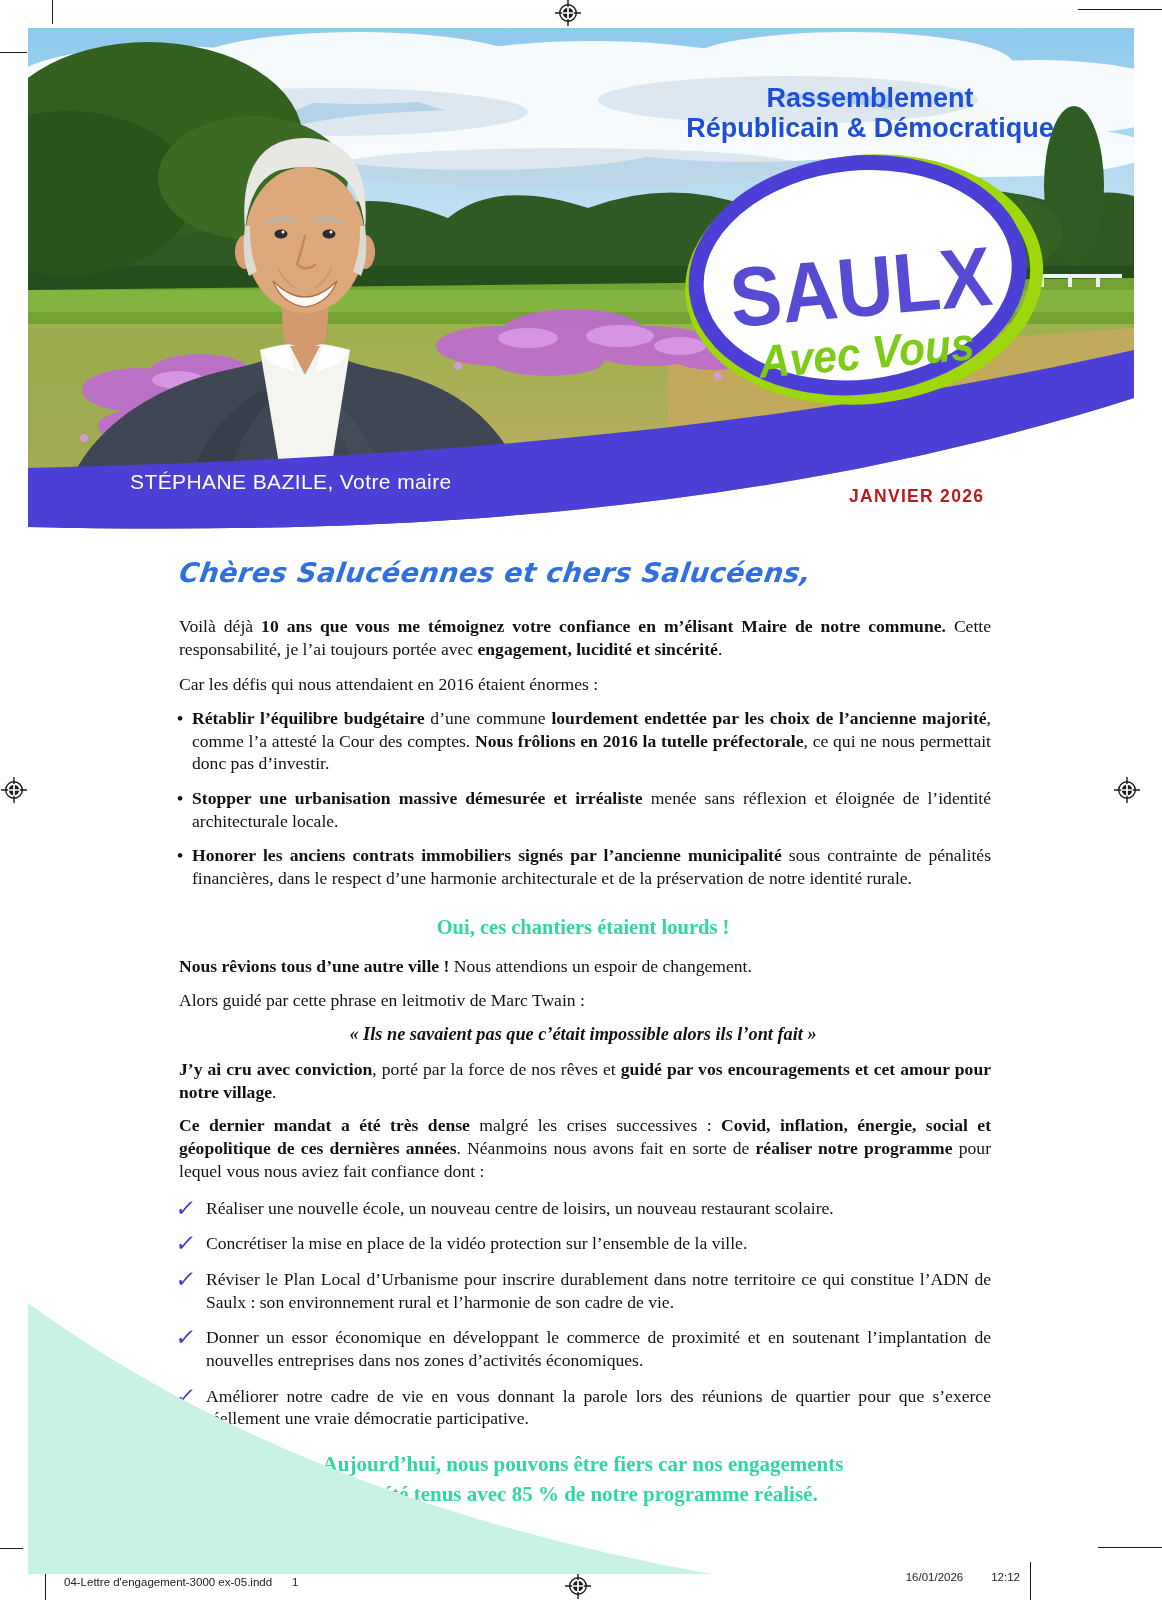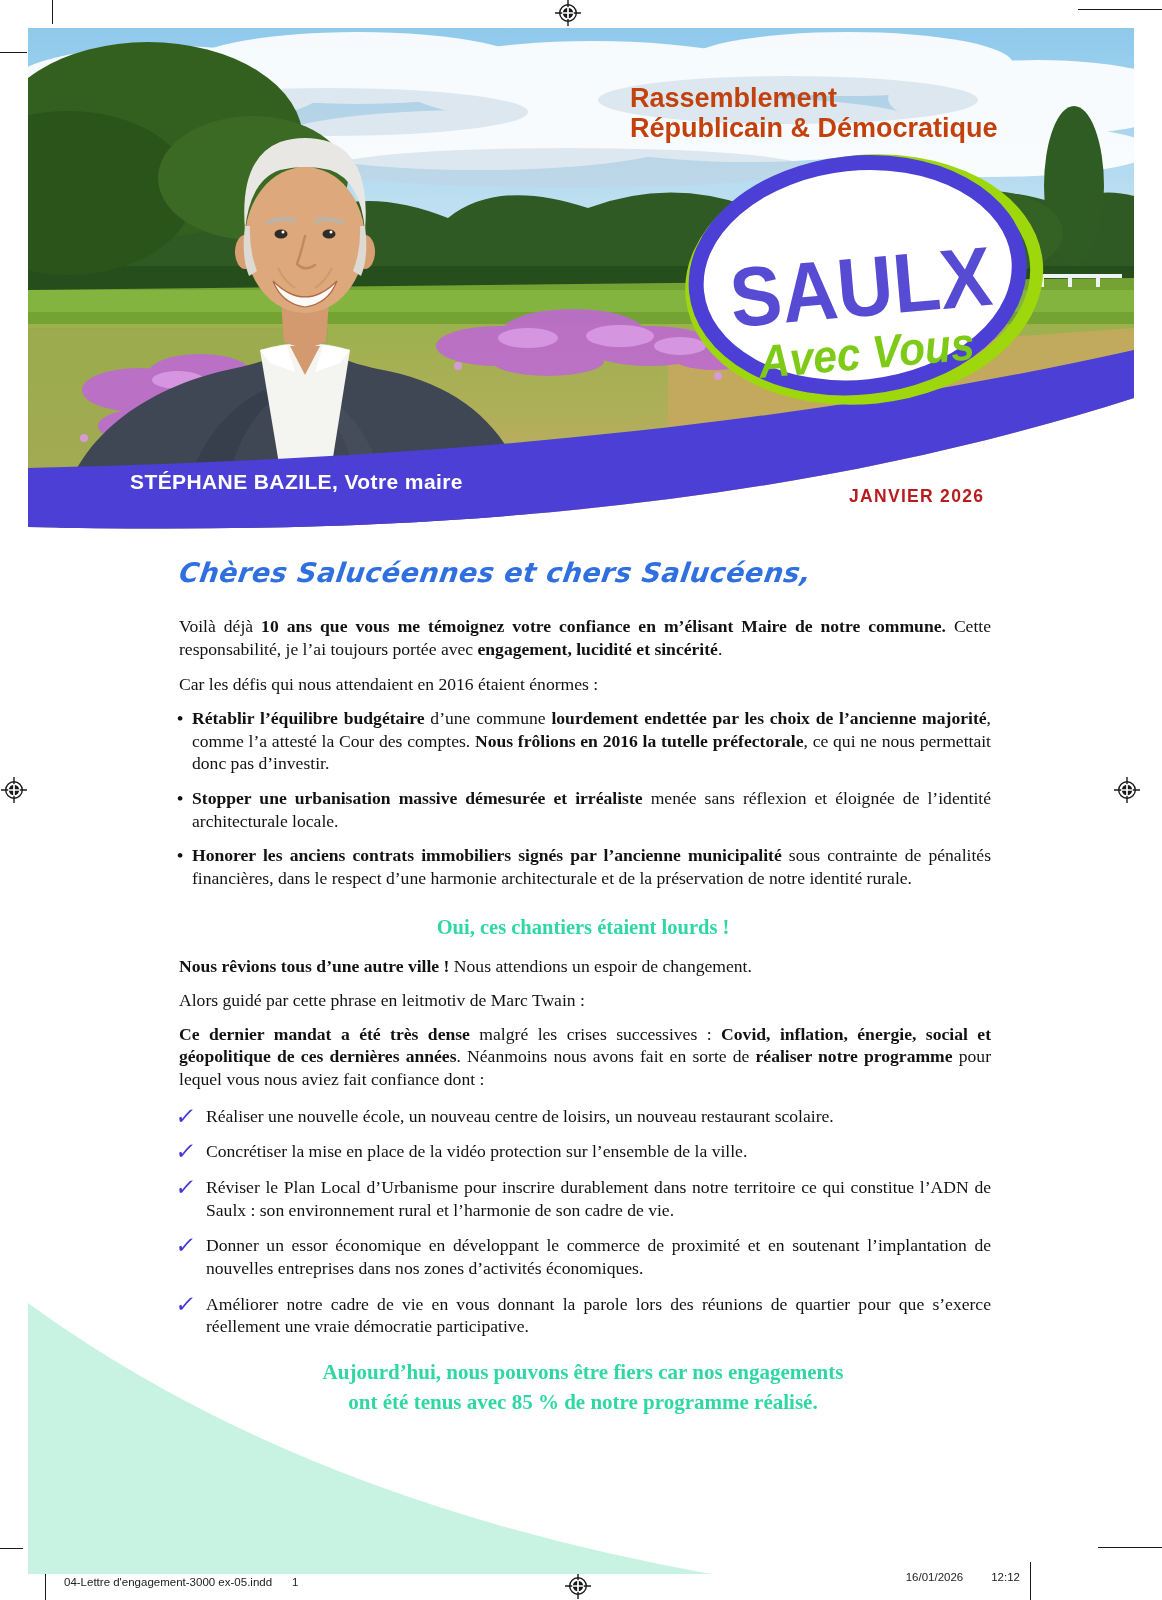--- a/index.html
+++ b/index.html
@@ -5,26 +5,26 @@
   html,body{margin:0;padding:0;background:#ffffff;}
   #page{position:relative;width:1162px;height:1600px;background:#ffffff;overflow:hidden;
         font-family:"Liberation Serif",serif;color:#121212;}
 
   
   .mark{position:absolute;background:#1a1a1a;}
   .regmark{position:absolute;width:26px;height:26px;}
 
   
   #header-art{position:absolute;left:28px;top:28px;width:1106px;height:502px;}
-  .party{position:absolute;left:630px;top:84px;width:480px;text-align:left;
-         font-family:"Liberation Sans",sans-serif;font-weight:bold;color:#c2410c;}
+  .party{position:absolute;left:630px;top:84px;width:480px;text-align:center;
+         font-family:"Liberation Sans",sans-serif;font-weight:bold;color:#1d4ed8;}
   .party .l1{font-size:27px;line-height:1.08;}
   .party .l2{font-size:27px;line-height:1.18;}
   .banner-name{position:absolute;left:130px;top:470px;font-family:"Liberation Sans",sans-serif;
-         font-weight:bold;font-size:21px;color:#ffffff;letter-spacing:.4px;}
+         font-weight:normal;font-size:21px;color:#ffffff;letter-spacing:.4px;}
   .issue-date{position:absolute;left:849px;top:486px;font-family:"Liberation Sans",sans-serif;
          font-weight:bold;font-size:17.5px;color:#b91c1c;letter-spacing:1.3px;}
 
   
   .content{position:absolute;left:175px;top:556px;width:816px;font-size:17.6px;
            line-height:1.29;text-align:justify;}
   .content p{margin:0 0 11px 4px;}
   .hand{font-family:"DejaVu Sans",sans-serif;font-style:italic;font-weight:600;
         color:#2f6fe0;font-size:27px;letter-spacing:.5px;transform:skewX(-8deg);
         transform-origin:left bottom;margin:0 0 24px 2px;text-align:left;}
@@ -243,20 +243,22 @@
       <li style="margin-bottom:4px;">
         <span class="blt">•</span>
         <span><strong>Honorer les anciens contrats immobiliers signés par l’ancienne municipalité</strong><span> sous contrainte de pénalités financières, dans le respect d’une harmonie architecturale et de la préservation de notre identité rurale.</span></span>
       </li>
     </ul>
 
     <div class="teal-h">Oui, ces chantiers étaient lourds !</div>
 
     <p><strong>Nous rêvions tous d’une autre ville !</strong><span> Nous attendions un espoir de changement.</span></p>
     <p>Alors guidé par cette phrase en leitmotiv de Marc Twain :</p>
+    <div class="quote">« Ils ne savaient pas que c’était impossible alors ils l’ont fait »</div>
+    <p><strong>J’y ai cru avec conviction</strong><span>, porté par la force de nos rêves et </span><strong>guidé par vos encouragements et cet amour pour notre village</strong><span>.</span></p>
     <p style="margin-bottom:14px;"><strong>Ce dernier mandat a été très dense</strong><span> malgré les crises successives : </span><strong>Covid, inflation, énergie, social et géopolitique de ces dernières années</strong><span>. Néanmoins nous avons fait en sorte de </span><strong>réaliser notre programme</strong><span> pour lequel vous nous aviez fait confiance dont :</span></p>
 
     <ul class="clist">
       <li>
         <span class="chk">✓</span>
         <span>Réaliser une nouvelle école, un nouveau centre de loisirs, un nouveau restaurant scolaire.</span>
       </li>
       <li>
         <span class="chk">✓</span>
         <span>Concrétiser la mise en place de la vidéo protection sur l’ensemble de la ville.</span>

